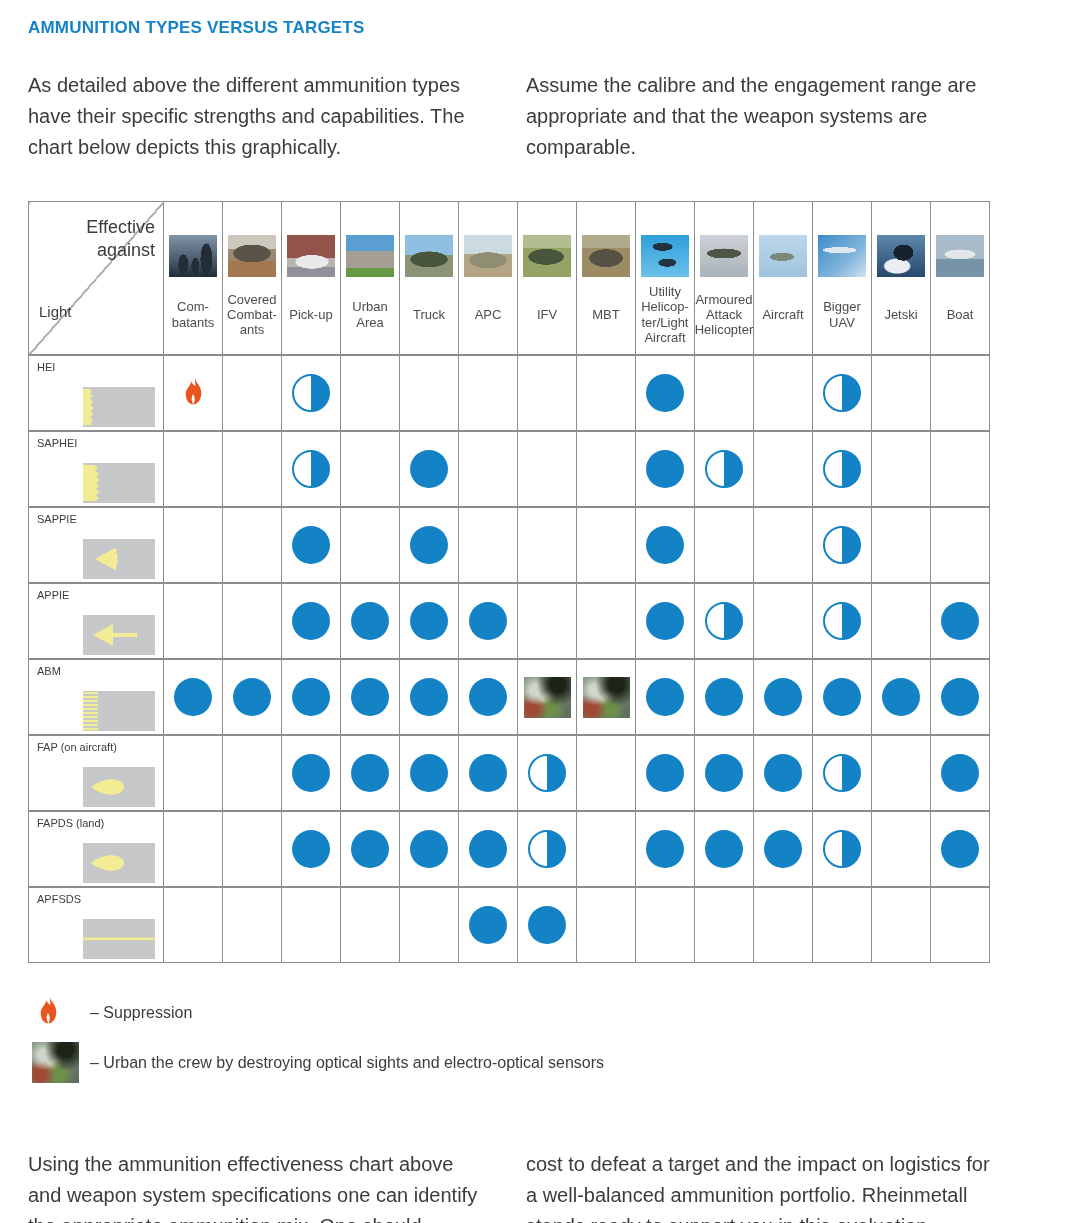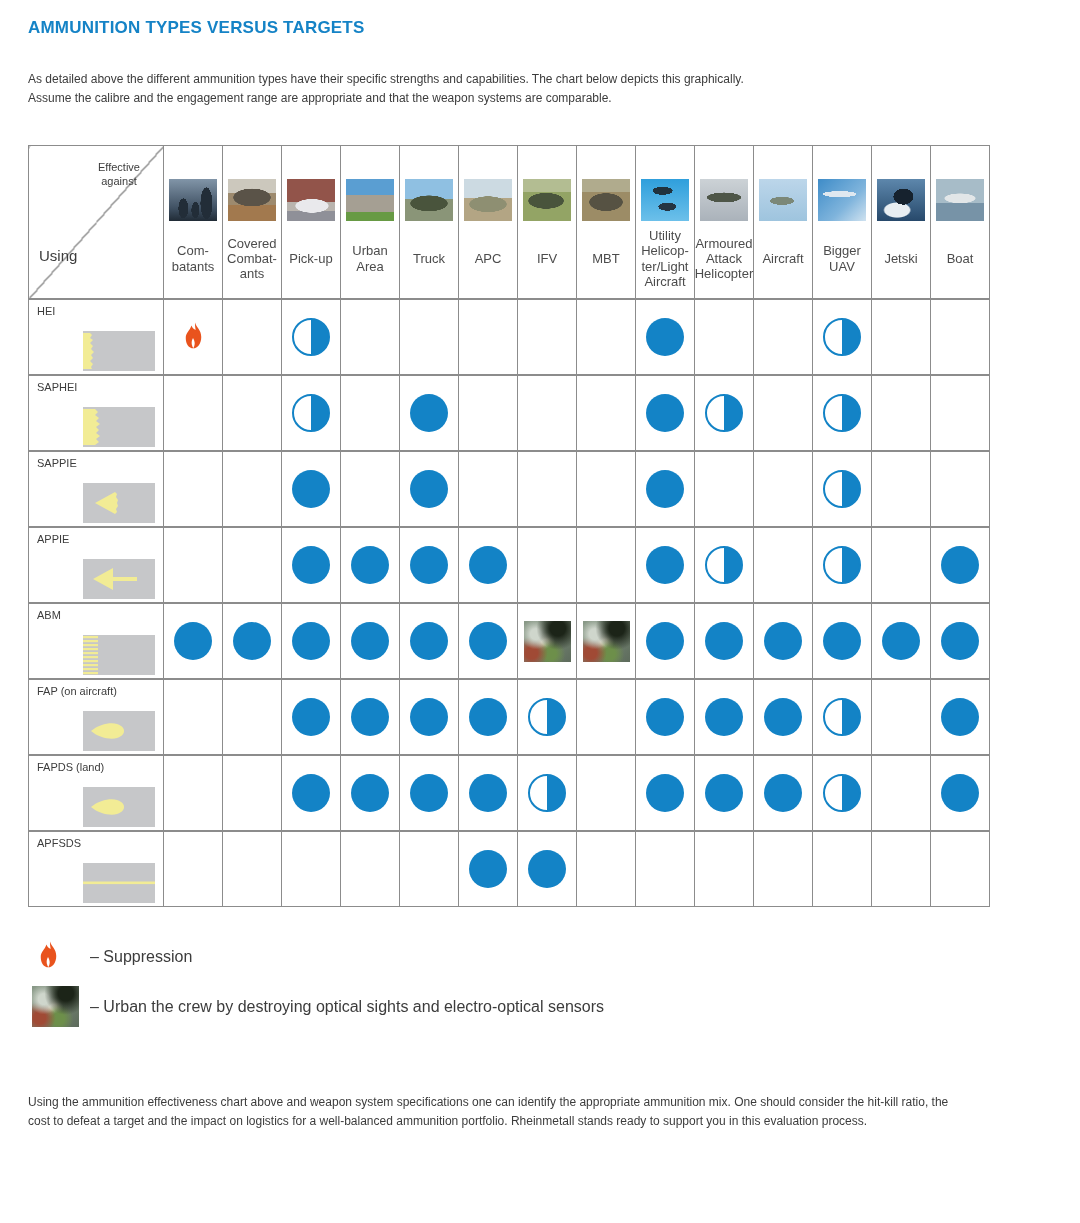--- a/index.html
+++ b/index.html
@@ -6,42 +6,42 @@
   .page{
     width:1080px;min-height:1223px;box-sizing:border-box;
     padding:18px 90px 24px 28px;background:#fff;
     font-family:"Liberation Sans", sans-serif;color:#3c3c3c;
   }
   .page-title{
     font-size:17px;font-weight:700;letter-spacing:.2px;
     color:#1583c6;margin:0 0 32px 0;
   }
   .two-col{
-    display:grid;grid-template-columns:1fr;column-gap:34px;
-    font-size:12px;line-height:1.55;
+    display:grid;grid-template-columns:1fr 1fr;column-gap:34px;
+    font-size:20px;line-height:1.55;
   }
   .two-col p{margin:0;}
   .intro{margin-bottom:38px;}
 
   
   table.matrix{
     border-collapse:collapse;table-layout:fixed;width:962px;
   }
   table.matrix td, table.matrix th{
     border:1px solid #8c8c8c;padding:0;vertical-align:middle;
   }
   table.matrix tbody td{border-top-width:2px;}
   th.corner{
     position:relative;height:152px;
     background:linear-gradient(to bottom right,
       transparent 49.65%, #8c8c8c 49.65%, #8c8c8c 50.35%, transparent 50.35%);
     font-weight:400;
   }
-  .corner-top{position:absolute;top:14px;right:8px;width:72px;text-align:center;
-    font-size:11px;line-height:1.3;color:#3c3c3c;}
+  .corner-top{position:absolute;top:14px;right:8px;width:72px;text-align:right;
+    font-size:18px;line-height:1.3;color:#3c3c3c;}
   .corner-bottom{position:absolute;bottom:34px;left:10px;font-size:15px;color:#3c3c3c;}
   .col-head{display:flex;flex-direction:column;align-items:center;height:152px;box-sizing:border-box;}
   .photo{width:48px;height:42px;margin-top:33px;flex:0 0 auto;}
   .col-label{
     flex:1;display:flex;align-items:center;justify-content:center;
     font-size:13px;line-height:1.18;color:#4c4c4c;text-align:center;
     white-space:pre-line;padding:4px 1px 6px;font-weight:400;
   }
   td.type-cell{position:relative;height:74px;}
   .row-label{position:absolute;top:5px;left:8px;font-size:11px;color:#3c3c3c;}
@@ -147,21 +147,21 @@
         <col>
         <col>
         <col>
         <col>
       </colgroup>
       <thead>
         <tr>
           <th class="corner">
             <span class="corner-top" style="white-space: pre-line;">Effective
 against</span>
-            <span class="corner-bottom">Using</span>
+            <span class="corner-bottom">Light</span>
           </th>
           <th>
             <div class="col-head">
               <div class="photo combatants"></div>
               <div class="col-label">Com-
 batants</div>
             </div>
           </th>
           <th>
             <div class="col-head">

